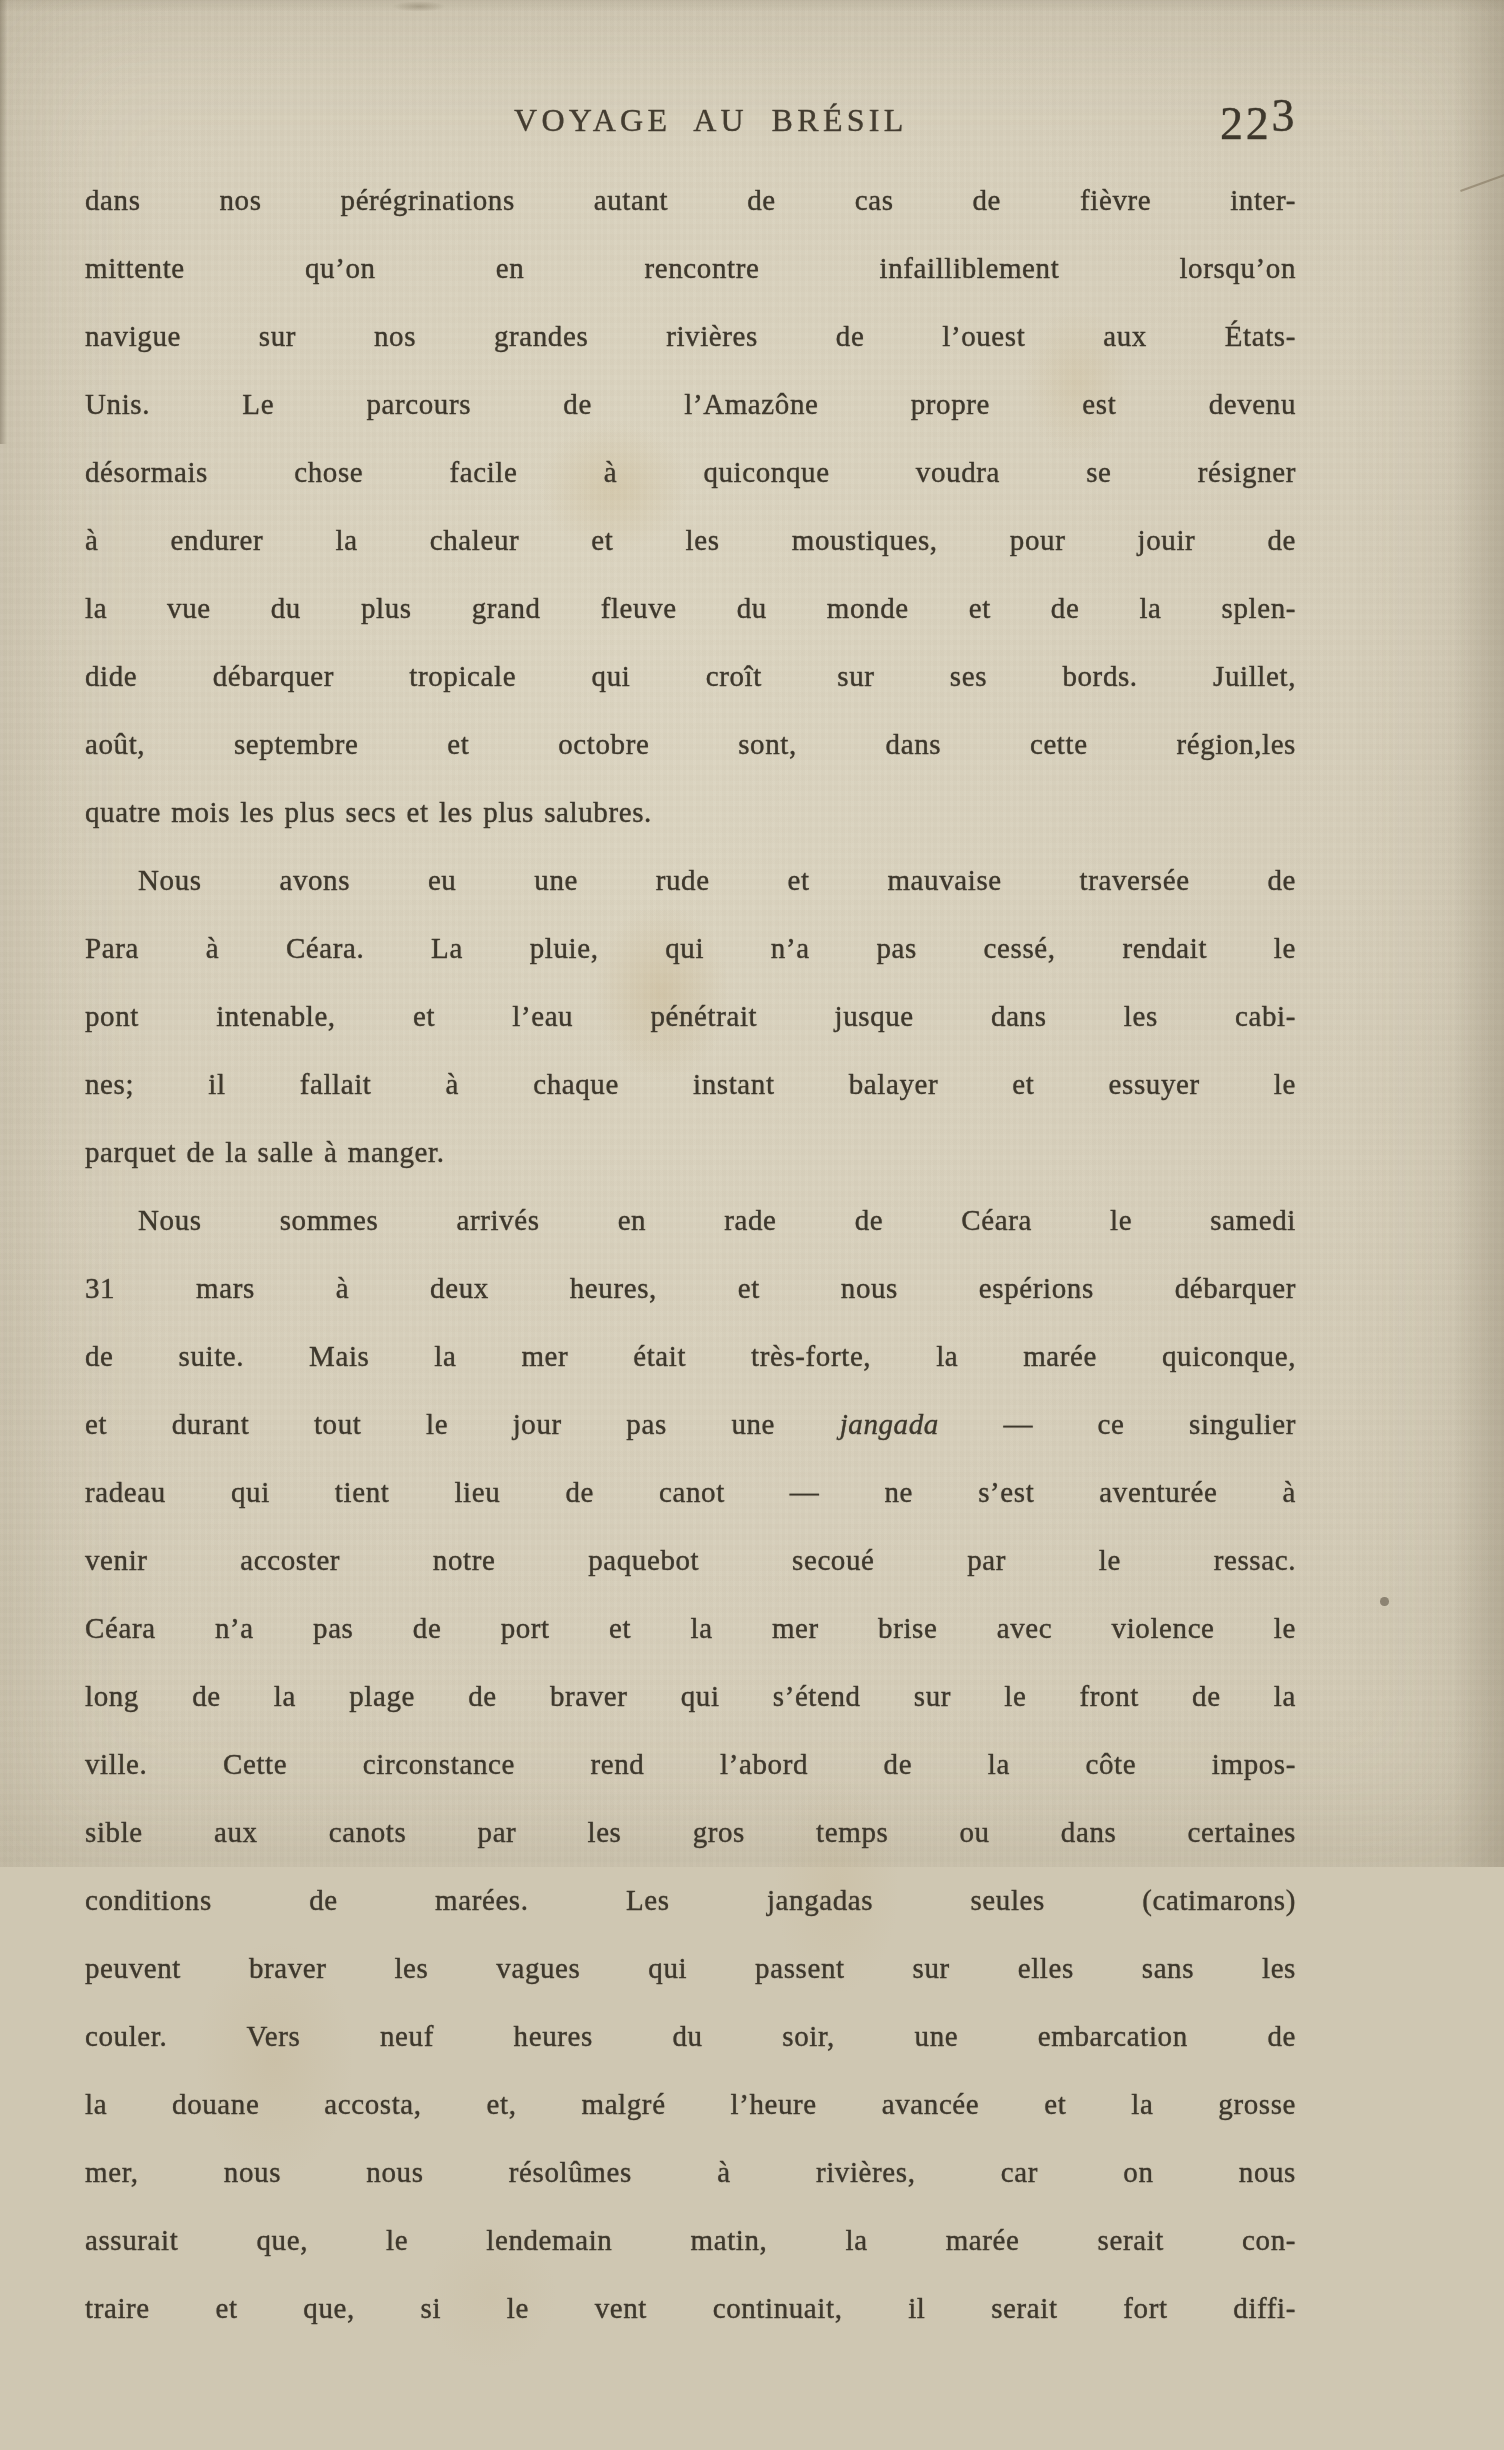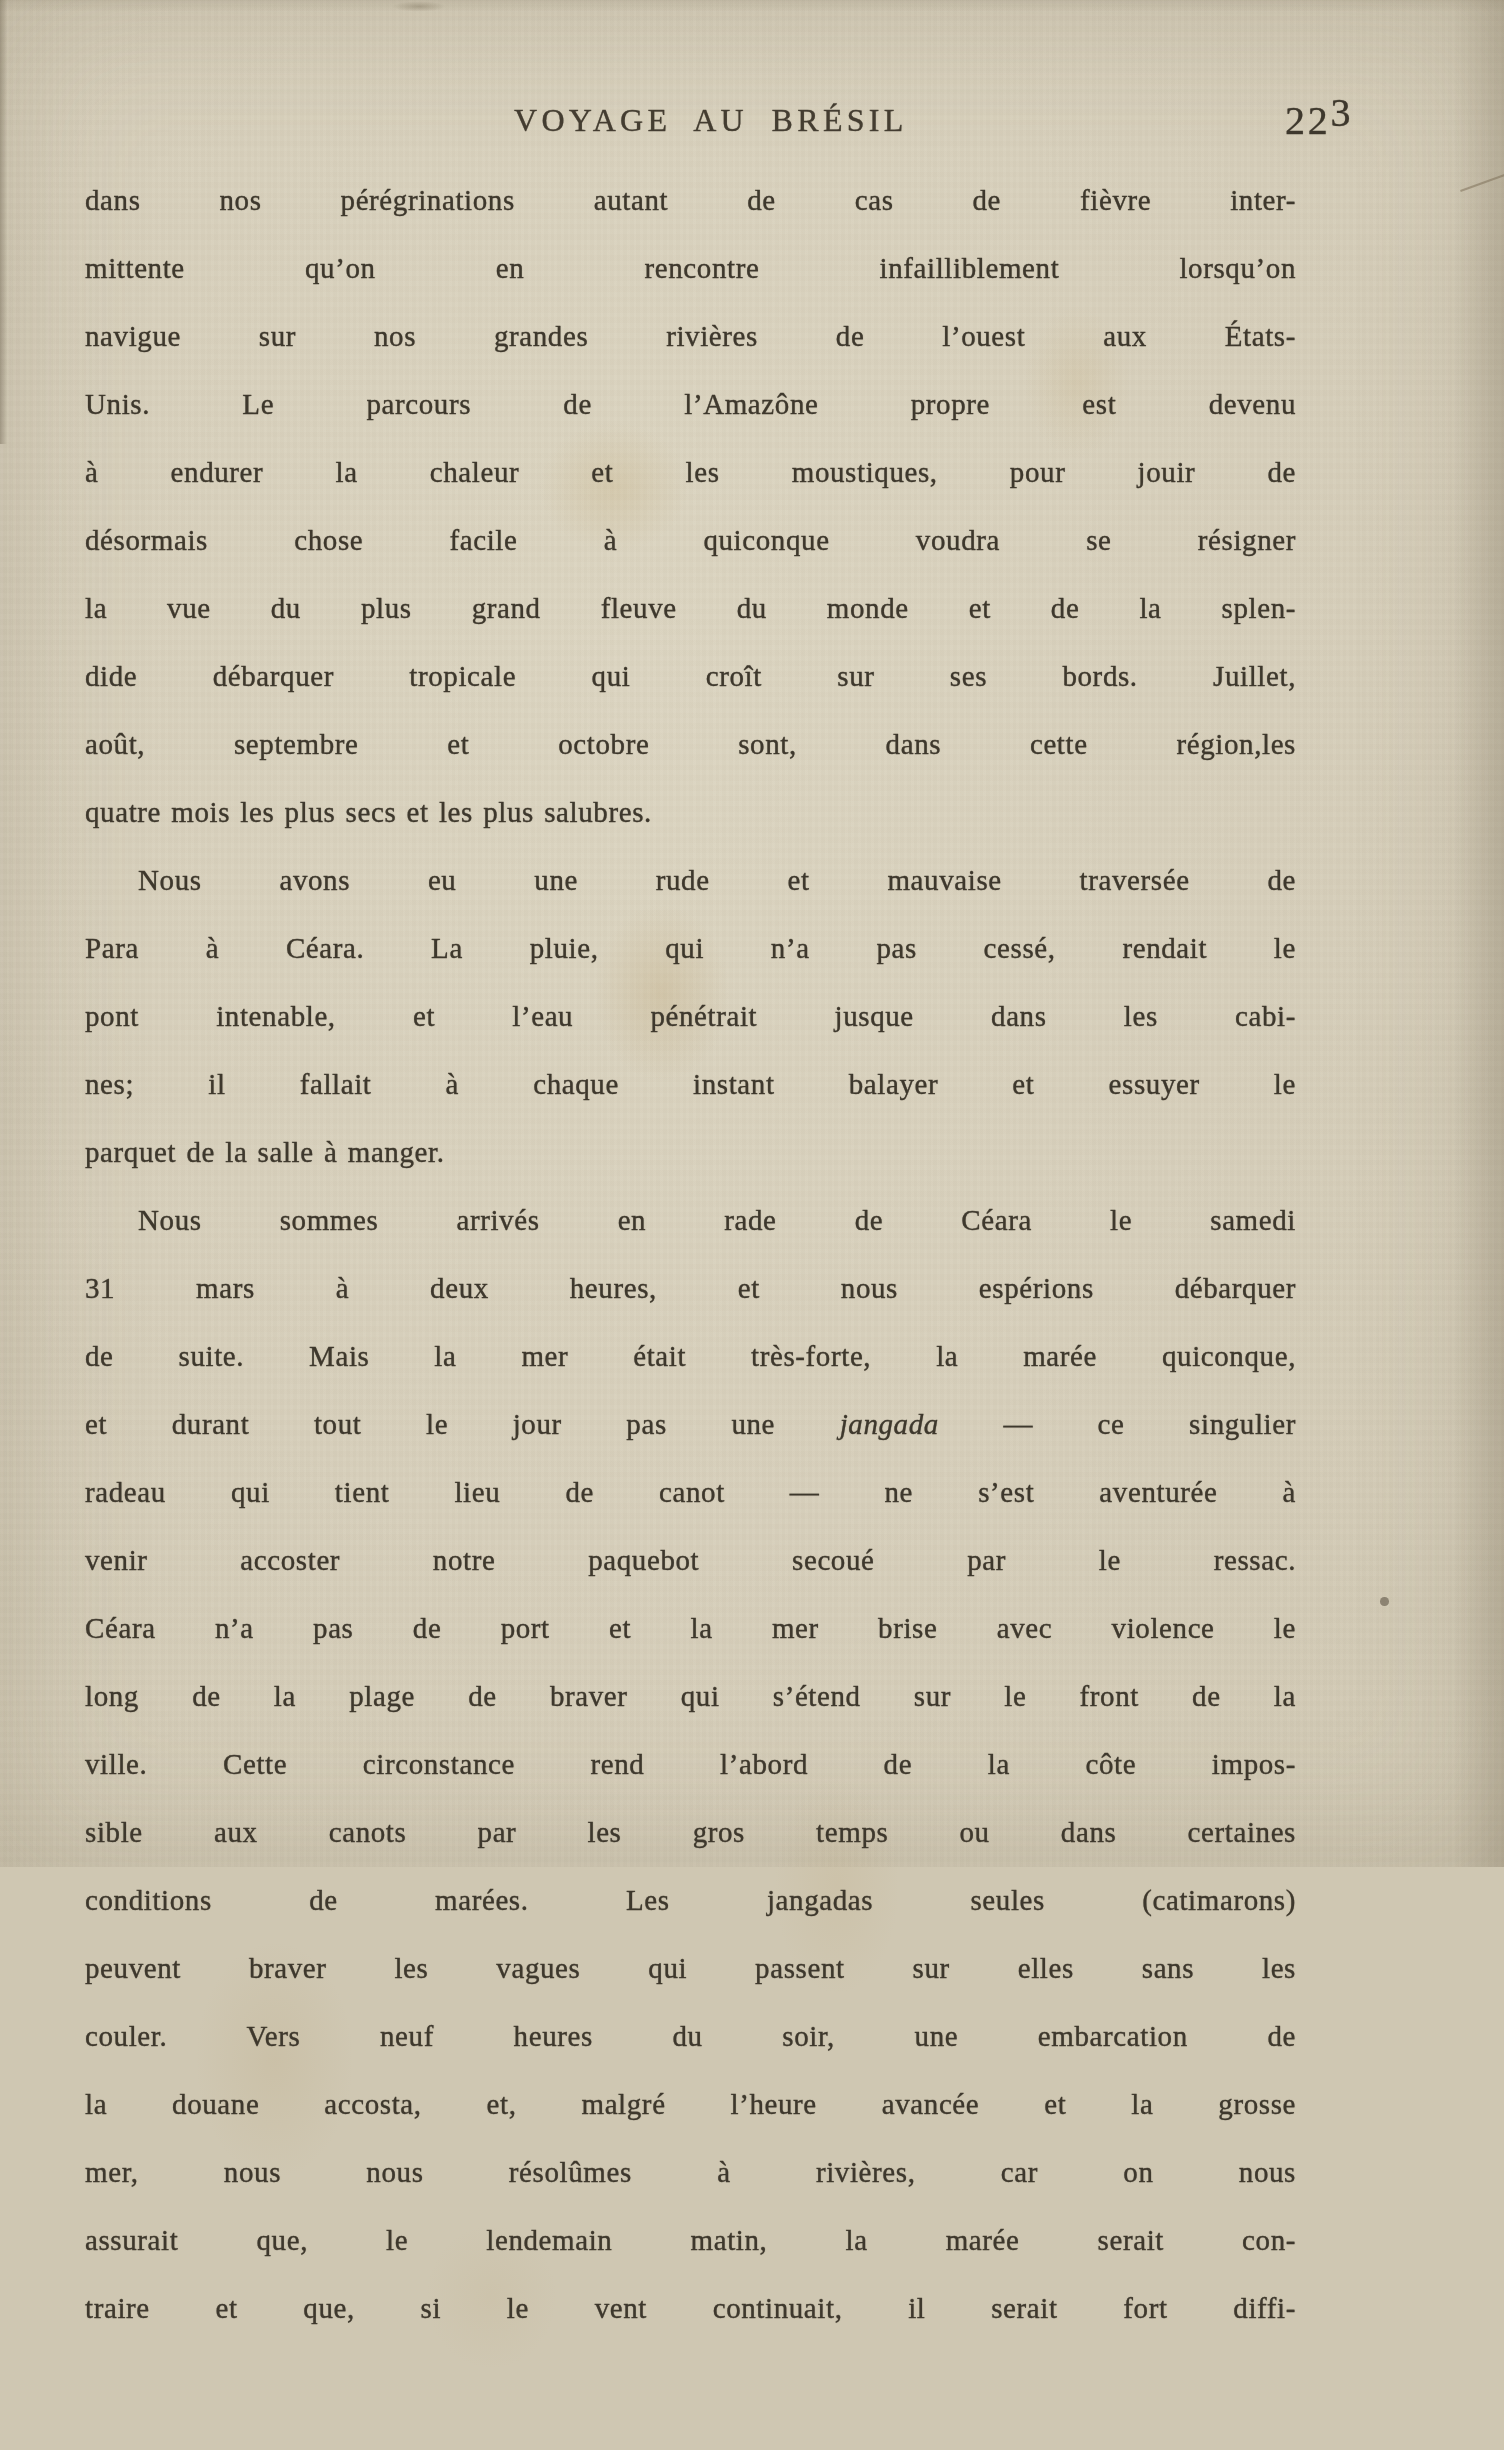--- a/index.html
+++ b/index.html
@@ -22,22 +22,22 @@
   }
   .running-header{
     position:absolute;top:102px;left:514px;
     font-size:32px;letter-spacing:4.3px;word-spacing:11.3px;
     color:#443d31;
     -webkit-text-stroke:0.3px rgba(68,61,49,0.8);
     text-shadow:0 0 0.9px rgba(68,61,49,0.45);
     white-space:nowrap;
   }
   .page-number{
-    position:absolute;top:97px;left:1285px;
-    font-size:40px;letter-spacing:2.8px;color:#3e382d;
+    position:absolute;top:97px;left:1220px;
+    font-size:46px;letter-spacing:2.8px;color:#3e382d;
     -webkit-text-stroke:0.3px rgba(62,56,45,0.8);
     text-shadow:0 0 0.9px rgba(62,56,45,0.45);
   }
   .page-number .sup{position:relative;top:-8.5px;}
   .text-block{
     position:absolute;left:85px;top:166px;width:1211px;
     font-size:29px;line-height:68px;
     letter-spacing:0.6px;word-spacing:2.4px;
     -webkit-text-stroke:0.3px rgba(62,56,45,0.85);
     text-shadow:0 0 1px rgba(62,56,45,0.5);
@@ -100,22 +100,22 @@
 
   <div class="page-number">
     <span>22</span><span class="sup">3</span>
   </div>
 
   <div class="text-block" id="text-block">
       <div class="line just"><span>dans nos pérégrinations autant de cas de fièvre inter-</span></div>
       <div class="line just"><span>mittente qu’on en rencontre infailliblement lorsqu’on</span></div>
       <div class="line just"><span>navigue sur nos grandes rivières de l’ouest aux États-</span></div>
       <div class="line just"><span>Unis. Le parcours de l’Amazône propre est devenu</span></div>
+      <div class="line just"><span>désormais chose facile à quiconque voudra se résigner</span></div>
       <div class="line just"><span>à endurer la chaleur et les moustiques, pour jouir de</span></div>
-      <div class="line just"><span>désormais chose facile à quiconque voudra se résigner</span></div>
       <div class="line just"><span>la vue du plus grand fleuve du monde et de la splen-</span></div>
       <div class="line just"><span>dide débarquer tropicale qui croît sur ses bords. Juillet,</span></div>
       <div class="line just"><span>août, septembre et octobre sont, dans cette région,les</span></div>
       <div class="line"><span>quatre mois les plus secs et les plus salubres.</span></div>
       <div class="line just ind"><span>Nous avons eu une rude et mauvaise traversée de</span></div>
       <div class="line just"><span>Para à Céara. La pluie, qui n’a pas cessé, rendait le</span></div>
       <div class="line just"><span>pont intenable, et l’eau pénétrait jusque dans les cabi-</span></div>
       <div class="line just"><span>nes; il fallait à chaque instant balayer et essuyer le</span></div>
       <div class="line"><span>parquet de la salle à manger.</span></div>
       <div class="line just ind"><span>Nous sommes arrivés en rade de Céara le samedi</span></div>

